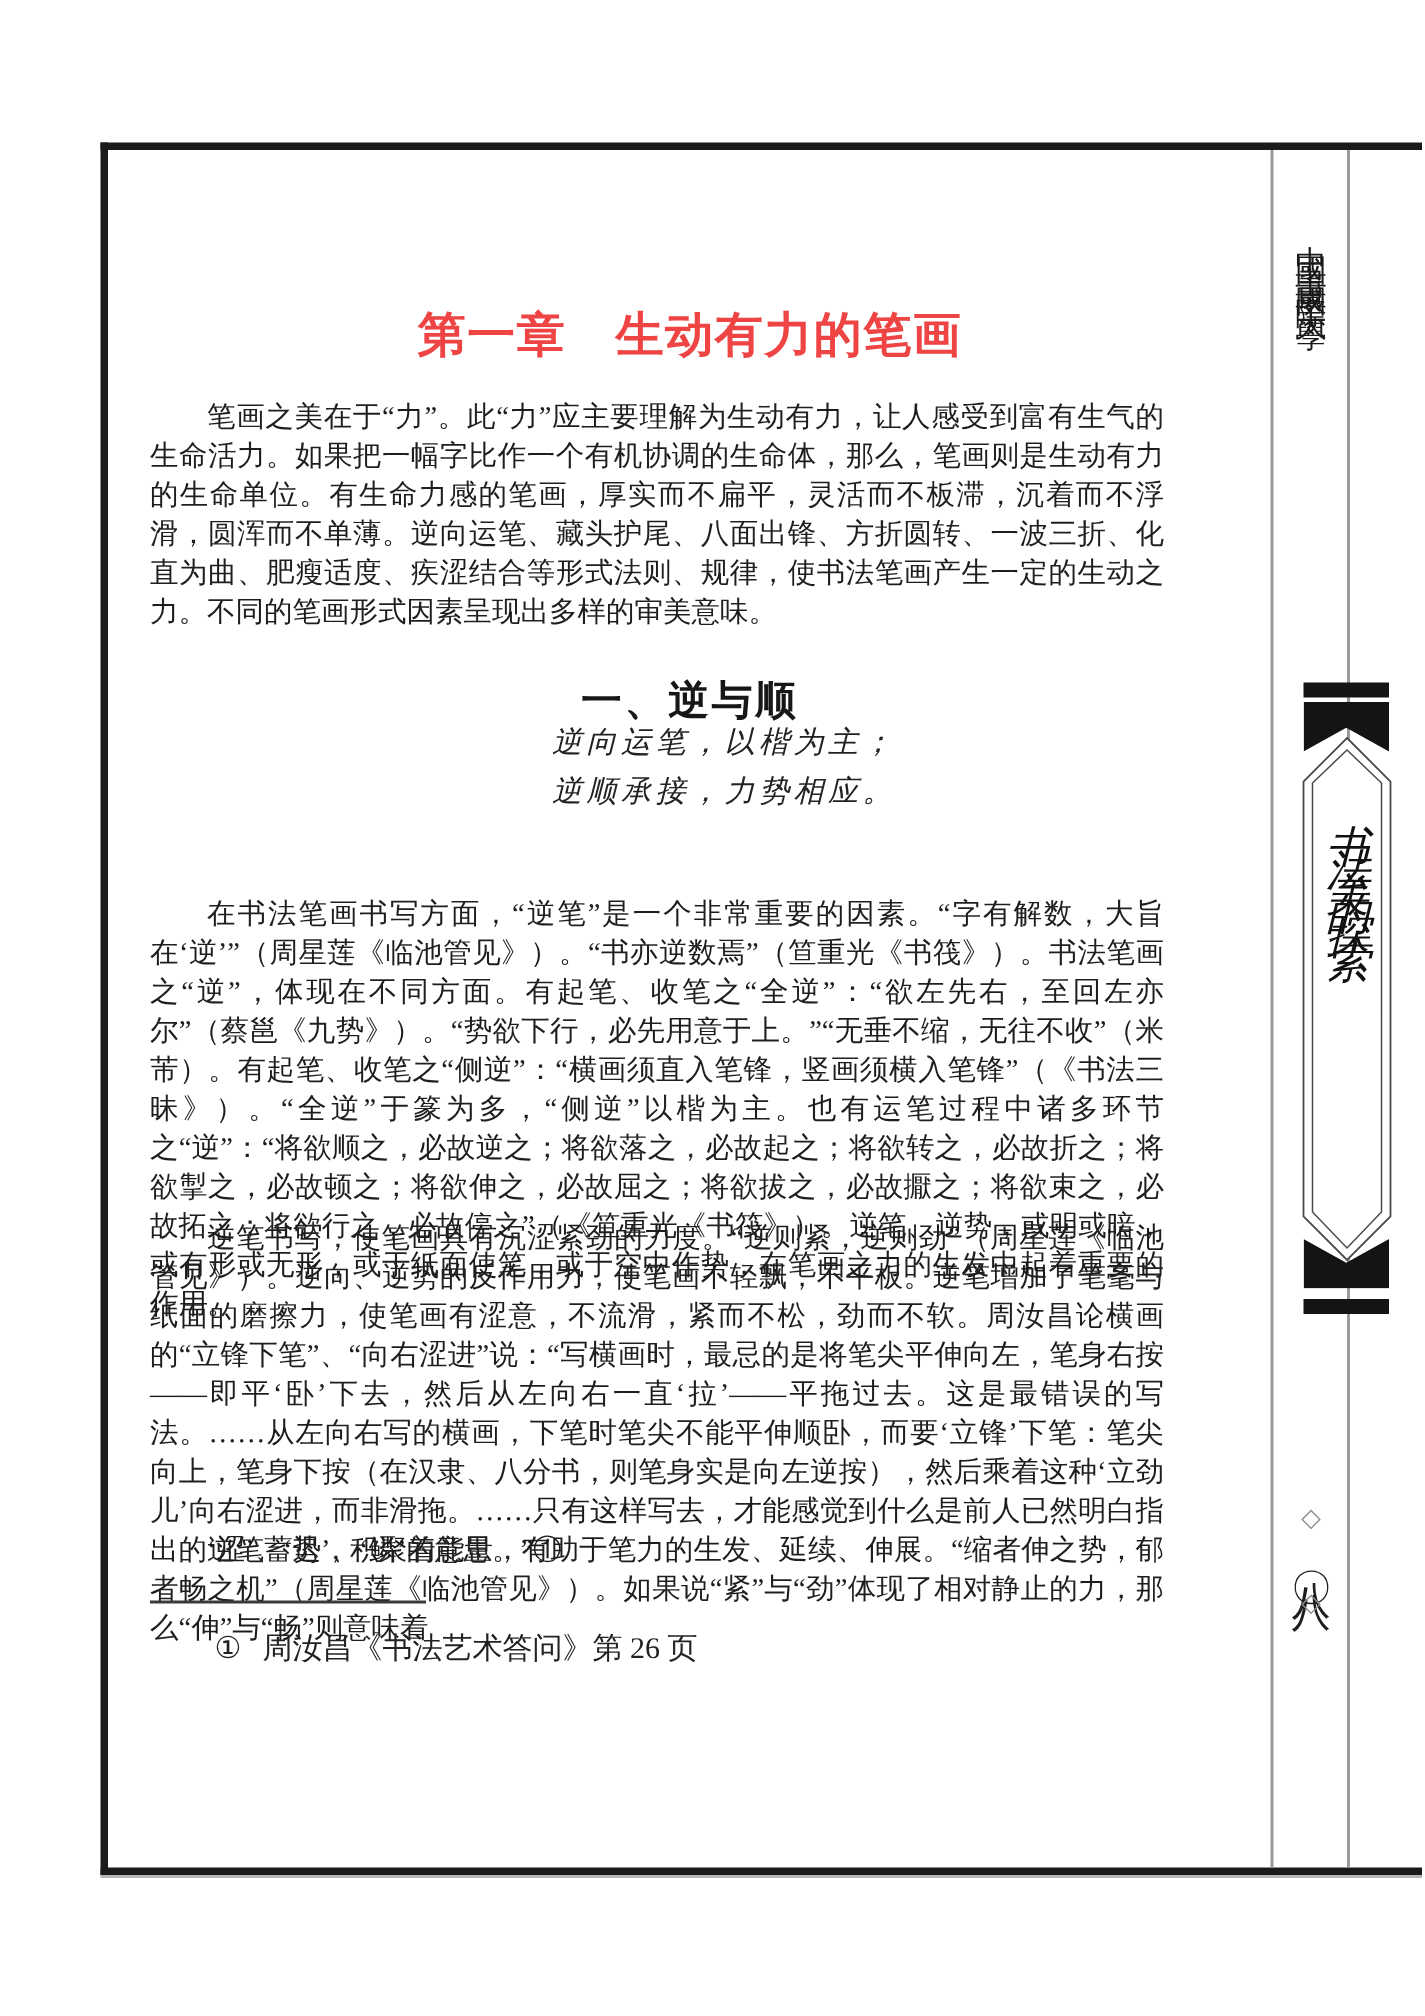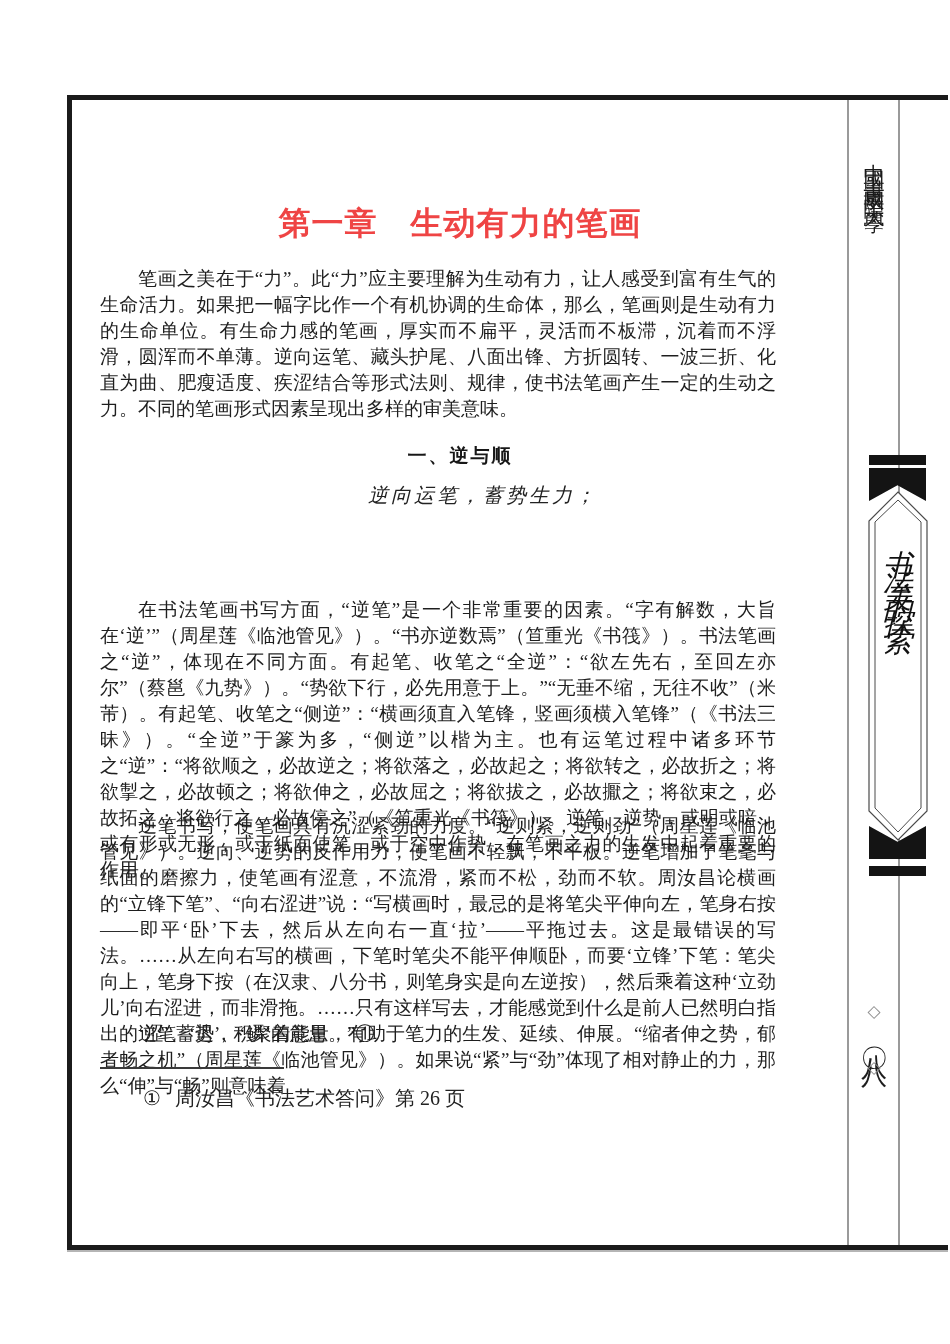--- a/index.html
+++ b/index.html
@@ -27,21 +27,21 @@
   .body-para{
     position:absolute;left:100px;width:676px;font-size:19px;line-height:26px;
     text-align:justify;text-indent:2em;color:#1e1e1e;
   }
   .para-1{top:247px;}
   .para-2{top:562px;margin-top:35px;}
   .para-3{top:794px;}
   .para-4{top:1002px;}
   .section-heading{
     position:absolute;left:71px;top:427px;width:778px;text-align:center;
-    font-size:19px;letter-spacing:2px;color:#171717;
+    font-size:27px;letter-spacing:2px;color:#171717;
   }
   .verse{position:absolute;left:368px;top:479px;font-size:20px;line-height:33px;
     font-style:italic;letter-spacing:3px;color:#222;}
   .footnote-rule{position:absolute;left:100px;top:1067px;width:184px;height:2px;background:#3a3a3a;}
   .footnote{position:absolute;left:143px;top:1085px;font-size:20px;color:#222;}
   .footnote .fn-marker{margin-right:14px;}
 
   
   .v-upright{writing-mode:vertical-rl;text-orientation:upright;}
   .institution{
@@ -82,21 +82,22 @@
 <div class="divider left"></div>
 <div class="divider right"></div>
 
 <h1 class="chapter-title">第一章　生动有力的笔画</h1>
 
 <p class="body-para para-1">笔画之美在于“力”。此“力”应主要理解为生动有力，让人感受到富有生气的生命活力。如果把一幅字比作一个有机协调的生命体，那么，笔画则是生动有力的生命单位。有生命力感的笔画，厚实而不扁平，灵活而不板滞，沉着而不浮滑，圆浑而不单薄。逆向运笔、藏头护尾、八面出锋、方折圆转、一波三折、化直为曲、肥瘦适度、疾涩结合等形式法则、规律，使书法笔画产生一定的生动之力。不同的笔画形式因素呈现出多样的审美意味。</p>
 
 <h2 class="section-heading">一、逆与顺</h2>
 
 <div class="verse">
-  <div>逆向运笔，蓄势生力；</div>
+  <div>逆向运笔，以楷为主；</div>
+  <div>逆顺承接，力势相应。</div>
 </div>
 
 <p class="body-para para-2">在书法笔画书写方面，“逆笔”是一个非常重要的因素。“字有解数，大旨在‘逆’”（周星莲《临池管见》）。“书亦逆数焉”（笪重光《书筏》）。书法笔画之“逆”，体现在不同方面。有起笔、收笔之“全逆”：“欲左先右，至回左亦尔”（蔡邕《九势》）。“势欲下行，必先用意于上。”“无垂不缩，无往不收”（米芾）。有起笔、收笔之“侧逆”：“横画须直入笔锋，竖画须横入笔锋”（《书法三昧》）。“全逆”于篆为多，“侧逆”以楷为主。也有运笔过程中诸多环节之“逆”：“将欲顺之，必故逆之；将欲落之，必故起之；将欲转之，必故折之；将欲掣之，必故顿之；将欲伸之，必故屈之；将欲拔之，必故擫之；将欲束之，必故拓之；将欲行之，必故停之”（《笪重光《书筏》）。逆笔、逆势，或明或暗，或有形或无形，或于纸面使笔，或于空中作势，在笔画之力的生发中起着重要的作用。</p>
 <p class="body-para para-3">逆笔书写，使笔画具有沉涩紧劲的力度。“逆则紧，逆则劲”（周星莲《临池管见》）。逆向、逆势的反作用力，使笔画不轻飘，不平板。逆笔增加了笔毫与纸面的磨擦力，使笔画有涩意，不流滑，紧而不松，劲而不软。周汝昌论横画的“立锋下笔”、“向右涩进”说：“写横画时，最忌的是将笔尖平伸向左，笔身右按——即平‘卧’下去，然后从左向右一直‘拉’——平拖过去。这是最错误的写法。……从左向右写的横画，下笔时笔尖不能平伸顺卧，而要‘立锋’下笔：笔尖向上，笔身下按（在汉隶、八分书，则笔身实是向左逆按），然后乘着这种‘立劲儿’向右涩进，而非滑拖。……只有这样写去，才能感觉到什么是前人已然明白指出的‘涩’、‘迟’、‘鳞’的意思。”①</p>
 <p class="body-para para-4">逆笔蓄势，积聚着能量，有助于笔力的生发、延续、伸展。“缩者伸之势，郁者畅之机”（周星莲《临池管见》）。如果说“紧”与“劲”体现了相对静止的力，那么“伸”与“畅”则意味着</p>
 
 <div class="footnote-rule"></div>
 <div class="footnote">
   <span class="fn-marker">①</span><span>周汝昌《书法艺术答问》第 26 页</span>
 </div>

